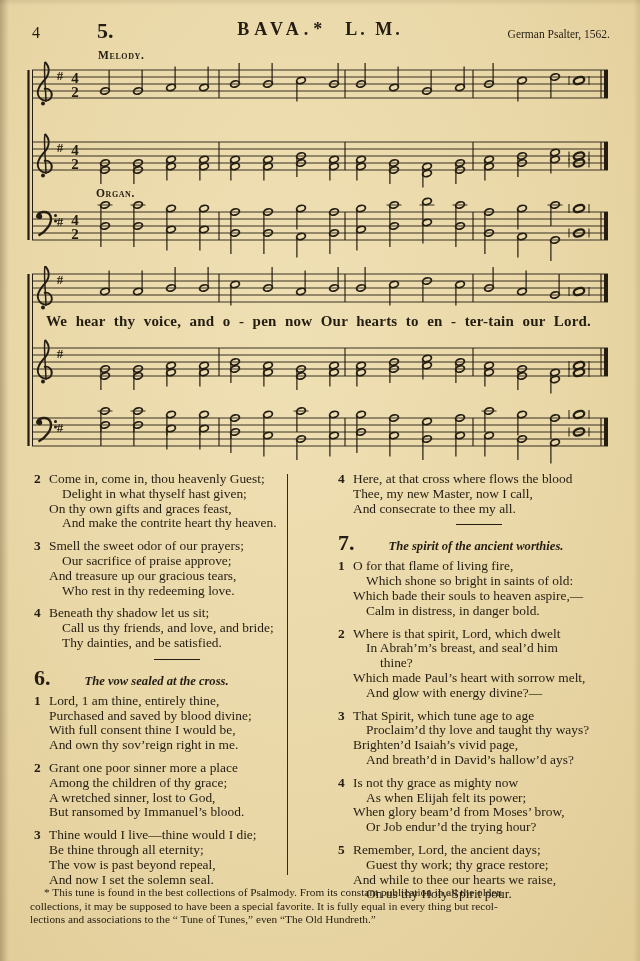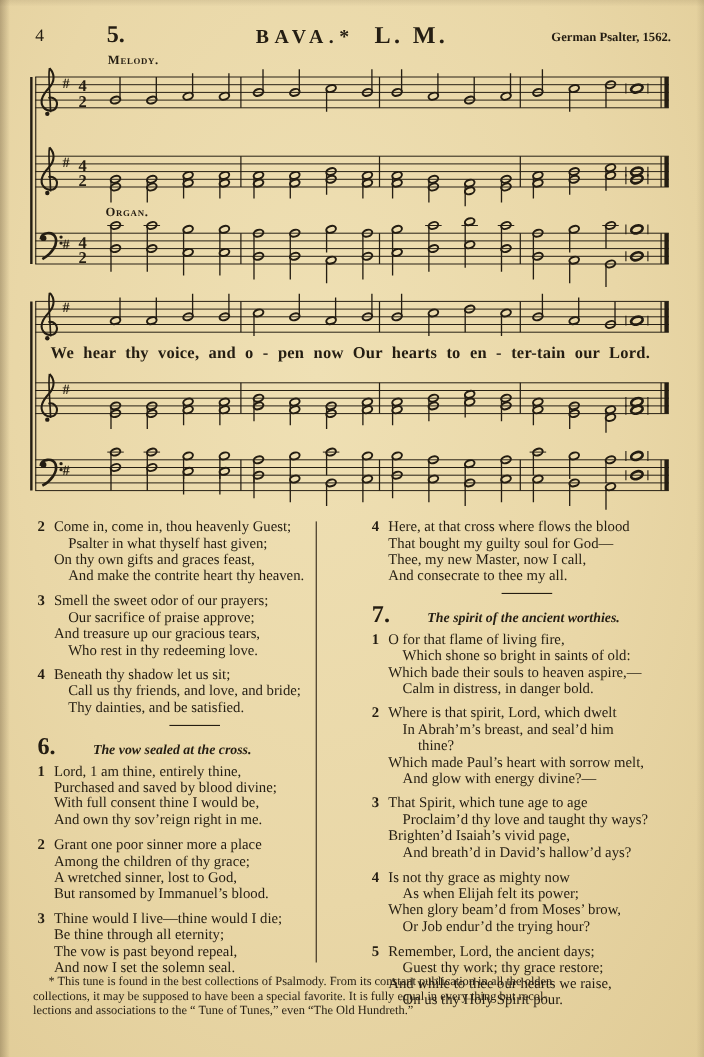--- a/index.html
+++ b/index.html
@@ -8,22 +8,22 @@
         font-family:"Liberation Serif",serif;color:#241d12;}
   .page::before{content:"";position:absolute;inset:0;pointer-events:none;
         background:linear-gradient(90deg,rgba(70,52,28,.30),rgba(70,52,28,0) 9px),
                    linear-gradient(270deg,rgba(70,52,28,.12),rgba(70,52,28,0) 7px),
                    linear-gradient(180deg,rgba(70,52,28,.10),rgba(70,52,28,0) 6px);}
   
   .pagenum{position:absolute;left:32px;top:24px;font-size:16px;}
   .hymn5num{position:absolute;left:97px;top:18px;font-size:22px;font-weight:bold;}
   .titlewrap{position:absolute;left:50%;top:19px;transform:translateX(-50%);white-space:nowrap;}
   .title-main{font-size:18px;letter-spacing:5px;font-weight:bold;}
-  .title-meter{font-size:22px;letter-spacing:3px;font-weight:bold;margin-left:18px;}
-  .source{position:absolute;right:30px;top:28px;font-size:11.5px;font-weight:bold;}
+  .title-meter{font-size:18px;letter-spacing:3px;font-weight:bold;margin-left:18px;}
+  .source{position:absolute;right:30px;top:28px;font-size:11.5px;font-weight:normal;}
   
   .staff-label{position:absolute;font-size:11.5px;font-weight:bold;font-variant:small-caps;letter-spacing:.6px;text-align:center;}
   .melody-label{left:98px;top:49px;}
   .organ-label{left:96px;top:187px;}
   .music-svg{position:absolute;left:27px;}
   #sys1{top:60px;}
   #sys2{top:266px;}
   .lyric{position:absolute;left:46px;width:582px;font-size:15px;font-weight:bold;
          white-space:nowrap;letter-spacing:.2px;word-spacing:5.5px;}
   #lyric1{top:104px;}
@@ -474,21 +474,21 @@
     </svg>
   <div id="lyric2" class="lyric">We hear thy voice, and o - pen now Our hearts to en - ter-tain our Lord.</div>
 
   <div class="col-divider"></div>
   <div class="columns">
     <div class="col col-left">
         <div class="verse">
           <span class="vnum">2</span>
           <div class="vlines">
             <div class="vline i0">Come in, come in, thou heavenly Guest;</div>
-            <div class="vline i1">Psalter in what thyself hast given;</div>
+            <div class="vline i1">Delight in what thyself hast given;</div>
             <div class="vline i0">On thy own gifts and graces feast,</div>
             <div class="vline i1">And make the contrite heart thy heaven.</div>
           </div>
         </div>
         <div class="verse">
           <span class="vnum">3</span>
           <div class="vlines">
             <div class="vline i0">Smell the sweet odor of our prayers;</div>
             <div class="vline i1">Our sacrifice of praise approve;</div>
             <div class="vline i0">And treasure up our gracious tears,</div>
@@ -534,21 +534,20 @@
             <div class="vline i0">The vow is past beyond repeal,</div>
             <div class="vline i0">And now I set the solemn seal.</div>
           </div>
         </div>
       </div>
     <div class="col col-right">
         <div class="verse">
           <span class="vnum">4</span>
           <div class="vlines">
             <div class="vline i0">Here, at that cross where flows the blood</div>
-            <div class="vline i0">That bought my guilty soul for God—</div>
             <div class="vline i0">Thee, my new Master, now I call,</div>
             <div class="vline i0">And consecrate to thee my all.</div>
           </div>
         </div>
         <div class="rule"></div>
         <div class="hymn-head">
           <span class="hymn-num">7.</span>
           <span class="hymn-title">The spirit of the ancient worthies.</span>
         </div>
         <div class="verse">

